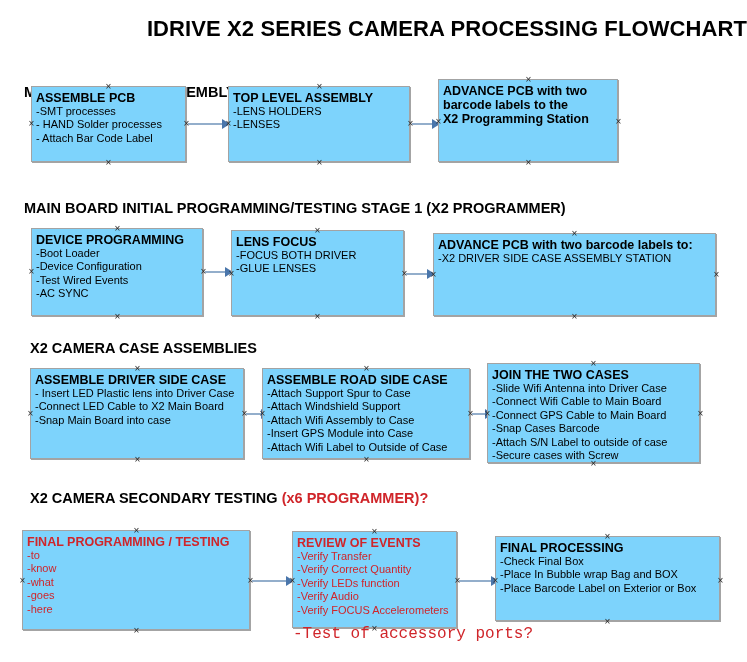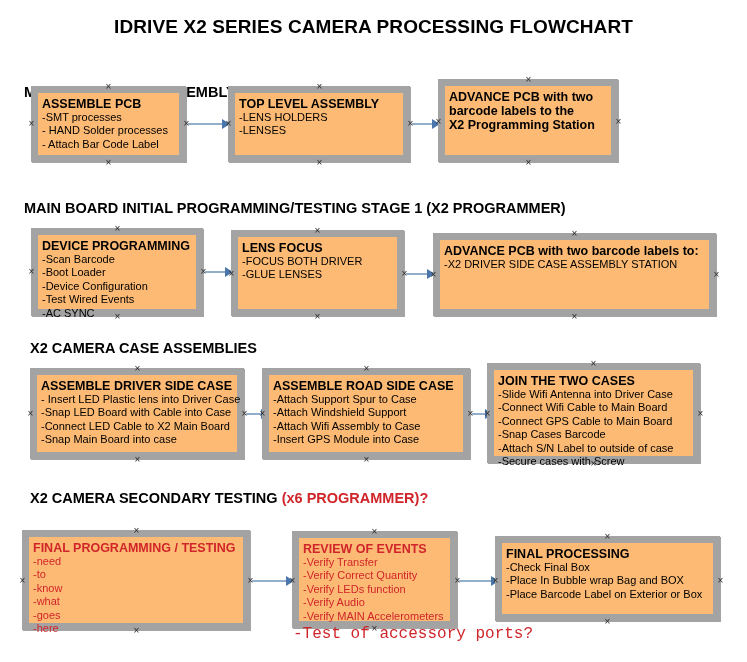--- a/index.html
+++ b/index.html
@@ -20,42 +20,42 @@
     position: relative;
     width: 747px;
     height: 662px;
   }
 
   .doc-title {
     position: absolute;
     left: 0;
     top: 16px;
     width: 747px;
-    text-align: center;
-    font-size: 19px;
+    text-align: right;
+    font-size: 22px;
     font-weight: bold;
     letter-spacing: 0.1px;
     white-space: nowrap;
   }
 
   .section-title {
     position: absolute;
     font-size: 14.5px;
     font-weight: bold;
     white-space: nowrap;
   }
   .section-title .accent {
     color: #d0252a;
   }
 
   
   .box {
     position: absolute;
-    background: #fdba74;
-    border: 7px solid #a3a3a3;
+    background: #7dd3fc;
+    border: 1px solid #a3a3a3;
     box-sizing: border-box;
     box-shadow: 1px 1px 0 rgba(90,90,90,0.55);
   }
   .box .btitle {
     font-size: 12.5px;
     font-weight: bold;
     line-height: 14px;
     white-space: nowrap;
   }
   .box .bline {
@@ -163,21 +163,20 @@
   <div class="xmark" style="left:524px; top:158px;"></div>
   <div class="xmark" style="left:614px; top:117px;"></div>
 
   <div class="section-title" style="left:24px; top:200px;">
     <span>MAIN BOARD INITIAL PROGRAMMING/TESTING STAGE 1 (X2 PROGRAMMER)</span>
   </div>
 
   <div class="box" style="left:31px; top:228px; width:172px; height:88px;">
     <div class="box-inner">
       <div class="btitle">DEVICE PROGRAMMING</div>
-      <div class="bline">-Scan Barcode</div>
       <div class="bline">-Boot Loader</div>
       <div class="bline">-Device Configuration</div>
       <div class="bline">-Test Wired Events</div>
       <div class="bline">-AC SYNC</div>
     </div>
   </div>
   <div class="xmark" style="left:27px; top:267px;"></div>
   <div class="xmark" style="left:113px; top:224px;"></div>
   <div class="xmark" style="left:113px; top:312px;"></div>
   <div class="xmark" style="left:199px; top:267px;"></div>
@@ -212,40 +211,40 @@
   <div class="xmark" style="left:712px; top:270px;"></div>
 
   <div class="section-title" style="left:30px; top:340px;">
     <span>X2 CAMERA CASE ASSEMBLIES</span>
   </div>
 
   <div class="box" style="left:30px; top:368px; width:214px; height:91px;">
     <div class="box-inner">
       <div class="btitle">ASSEMBLE DRIVER SIDE CASE</div>
       <div class="bline">- Insert LED Plastic lens into Driver Case</div>
-      <div class="bline">-Snap LED Board with Cable into Case</div>
       <div class="bline">-Connect LED Cable to X2 Main Board</div>
       <div class="bline">-Snap Main Board into case</div>
     </div>
   </div>
   <div class="xmark" style="left:26px; top:409px;"></div>
   <div class="xmark" style="left:133px; top:364px;"></div>
   <div class="xmark" style="left:133px; top:455px;"></div>
   <div class="xmark" style="left:240px; top:409px;"></div>
 
   <div class="conn" style="left:246px; top:413px; width:19px;"></div>
   <div class="arrowhead" style="left:261px; top:409px;"></div>
 
   <div class="box" style="left:262px; top:368px; width:208px; height:91px;">
     <div class="box-inner">
       <div class="btitle">ASSEMBLE ROAD SIDE CASE</div>
       <div class="bline">-Attach Support Spur to Case</div>
       <div class="bline">-Attach Windshield Support</div>
       <div class="bline">-Attach Wifi Assembly to Case</div>
       <div class="bline">-Insert GPS Module into Case</div>
+      <div class="bline">-Attach Wifi Label to Outside of Case</div>
     </div>
   </div>
   <div class="xmark" style="left:258px; top:409px;"></div>
   <div class="xmark" style="left:362px; top:364px;"></div>
   <div class="xmark" style="left:362px; top:455px;"></div>
   <div class="xmark" style="left:466px; top:409px;"></div>
 
   <div class="conn" style="left:472px; top:413px; width:17px;"></div>
   <div class="arrowhead" style="left:485px; top:409px;"></div>
 
@@ -265,21 +264,20 @@
   <div class="xmark" style="left:589px; top:459px;"></div>
   <div class="xmark" style="left:696px; top:409px;"></div>
 
   <div class="section-title" style="left:30px; top:490px;">
     <span>X2 CAMERA SECONDARY TESTING </span><span class="accent">(x6 PROGRAMMER)?</span>
   </div>
 
   <div class="box red" style="left:22px; top:530px; width:228px; height:100px;">
     <div class="box-inner">
       <div class="btitle">FINAL PROGRAMMING / TESTING</div>
-      <div class="bline">-need</div>
       <div class="bline">-to</div>
       <div class="bline">-know</div>
       <div class="bline">-what</div>
       <div class="bline">-goes</div>
       <div class="bline">-here</div>
     </div>
   </div>
   <div class="xmark" style="left:18px; top:576px;"></div>
   <div class="xmark" style="left:132px; top:526px;"></div>
   <div class="xmark" style="left:132px; top:626px;"></div>
@@ -288,21 +286,21 @@
   <div class="conn" style="left:252px; top:580px; width:38px;"></div>
   <div class="arrowhead" style="left:286px; top:576px;"></div>
 
   <div class="box red" style="left:292px; top:531px; width:165px; height:97px;">
     <div class="box-inner">
       <div class="btitle">REVIEW OF EVENTS</div>
       <div class="bline">-Verify Transfer</div>
       <div class="bline">-Verify Correct Quantity</div>
       <div class="bline">-Verify LEDs function</div>
       <div class="bline">-Verify Audio</div>
-      <div class="bline">-Verify MAIN Accelerometers</div>
+      <div class="bline">-Verify FOCUS Accelerometers</div>
     </div>
   </div>
   <div class="overflow-line" style="left:293px; top:628px;">-Test of accessory ports?</div>
   <div class="xmark" style="left:288px; top:576px;"></div>
   <div class="xmark" style="left:370px; top:527px;"></div>
   <div class="xmark" style="left:370px; top:624px;"></div>
   <div class="xmark" style="left:453px; top:576px;"></div>
 
   <div class="conn" style="left:459px; top:580px; width:36px;"></div>
   <div class="arrowhead" style="left:491px; top:576px;"></div>

